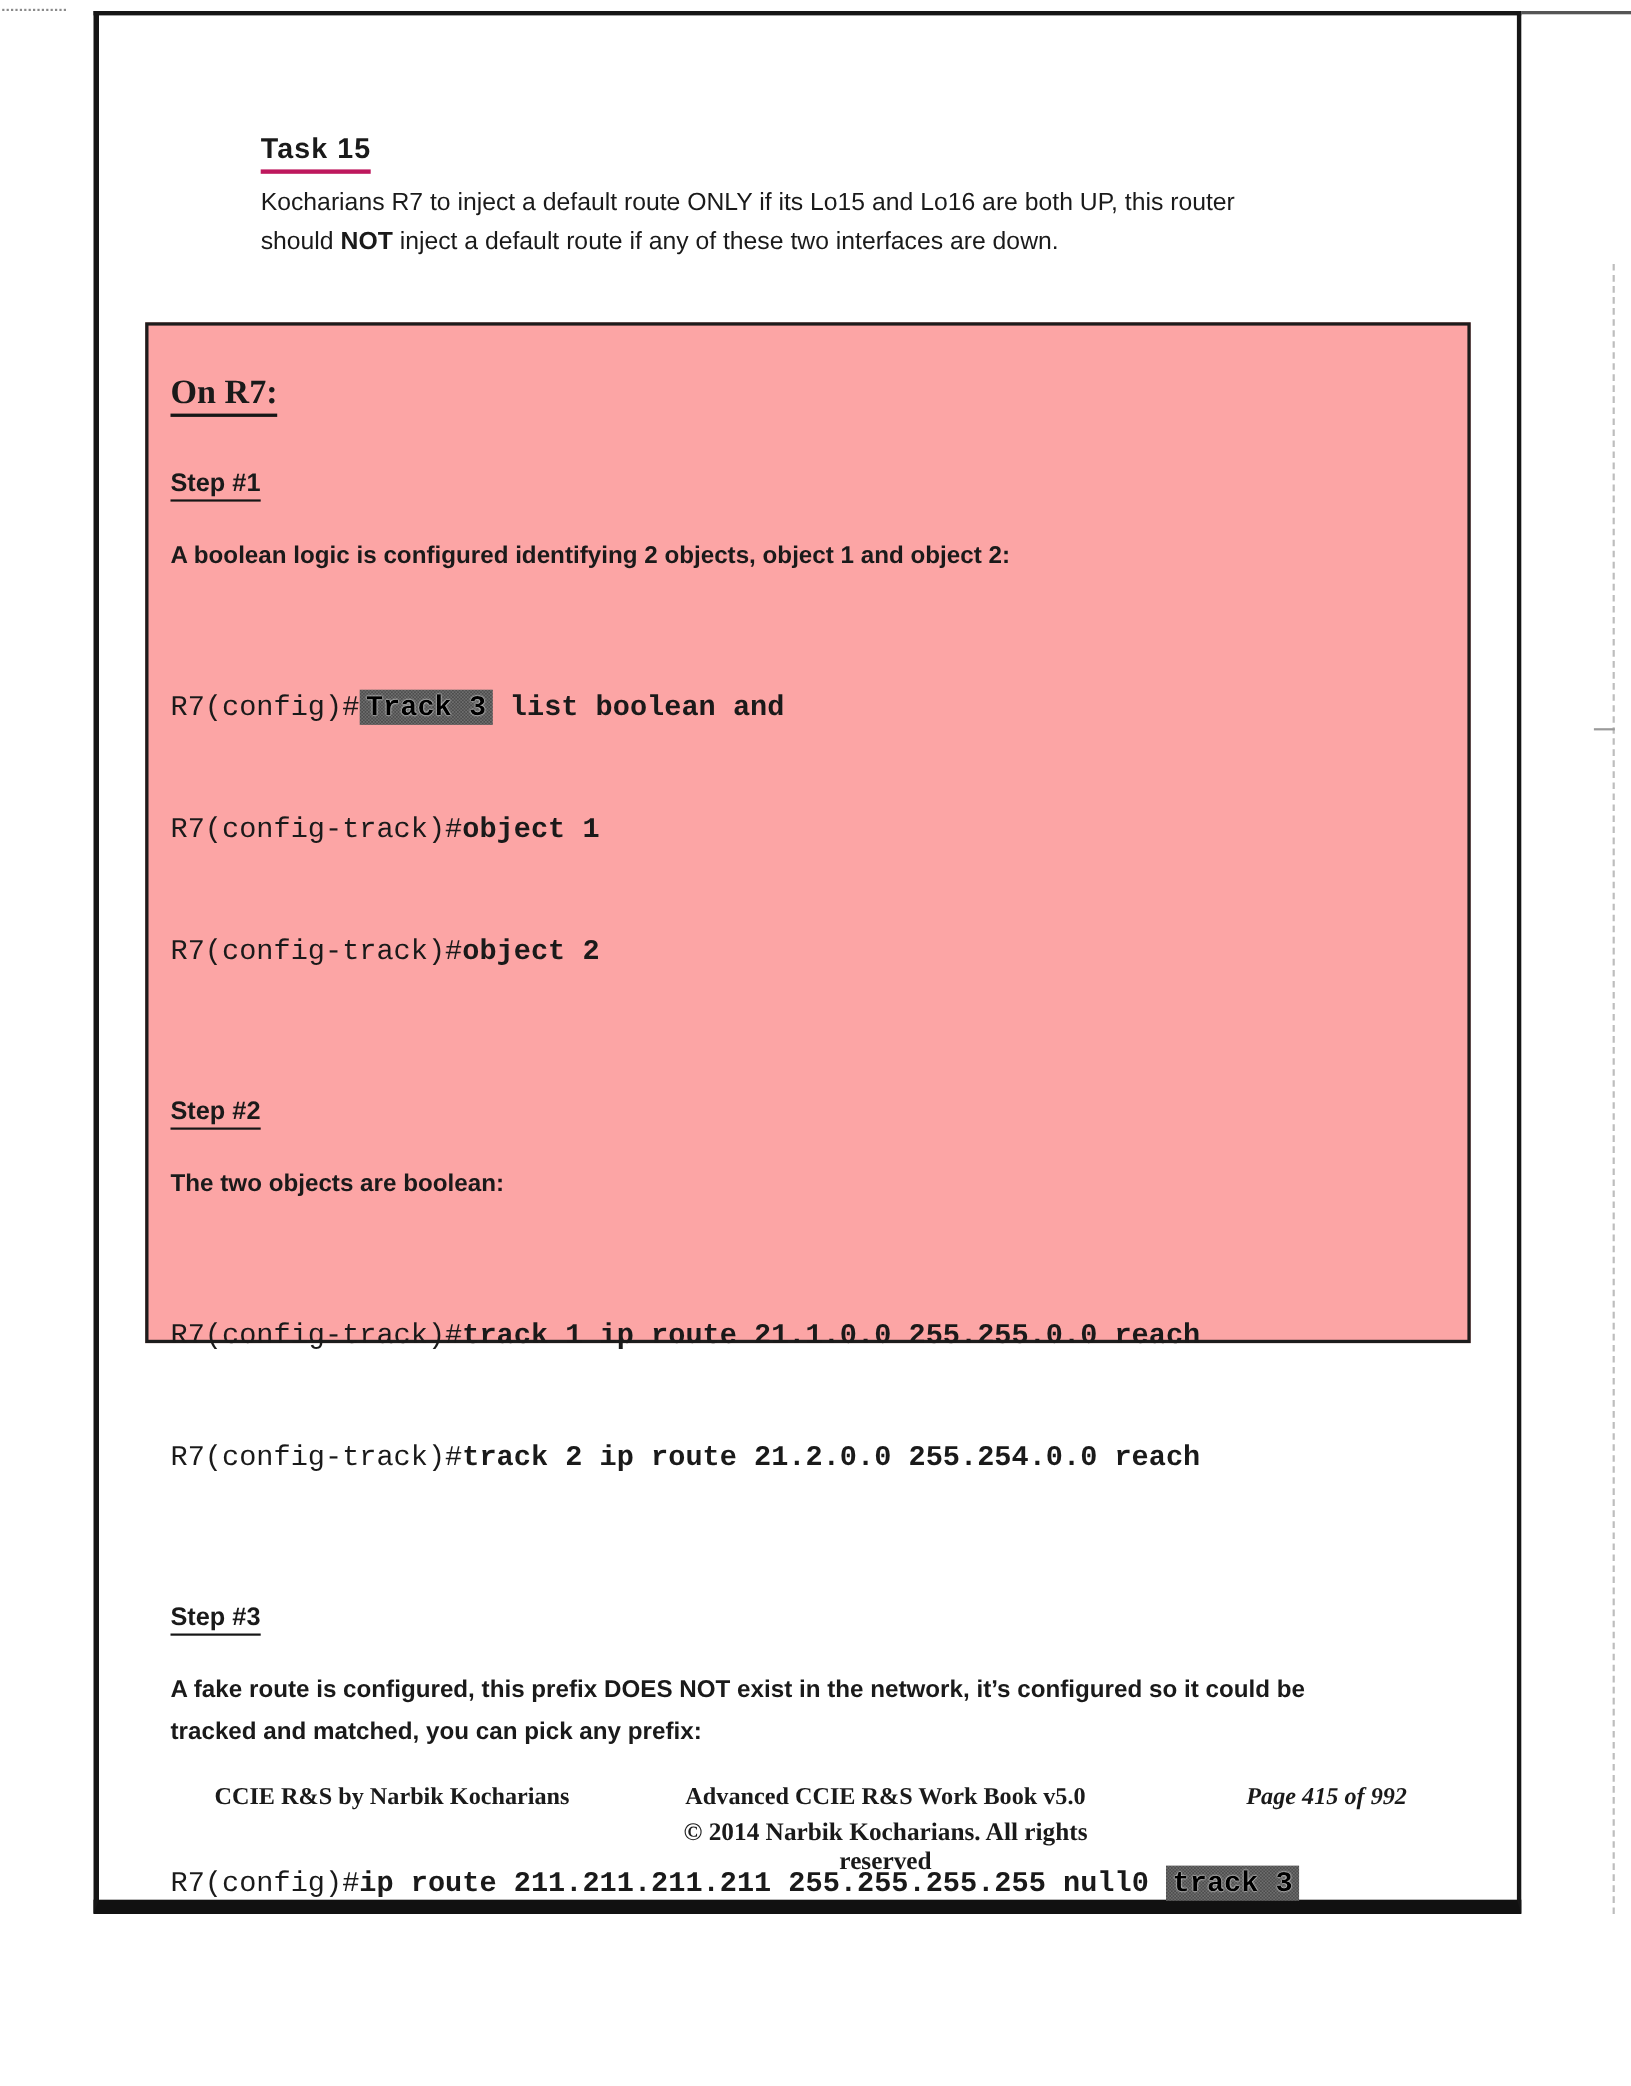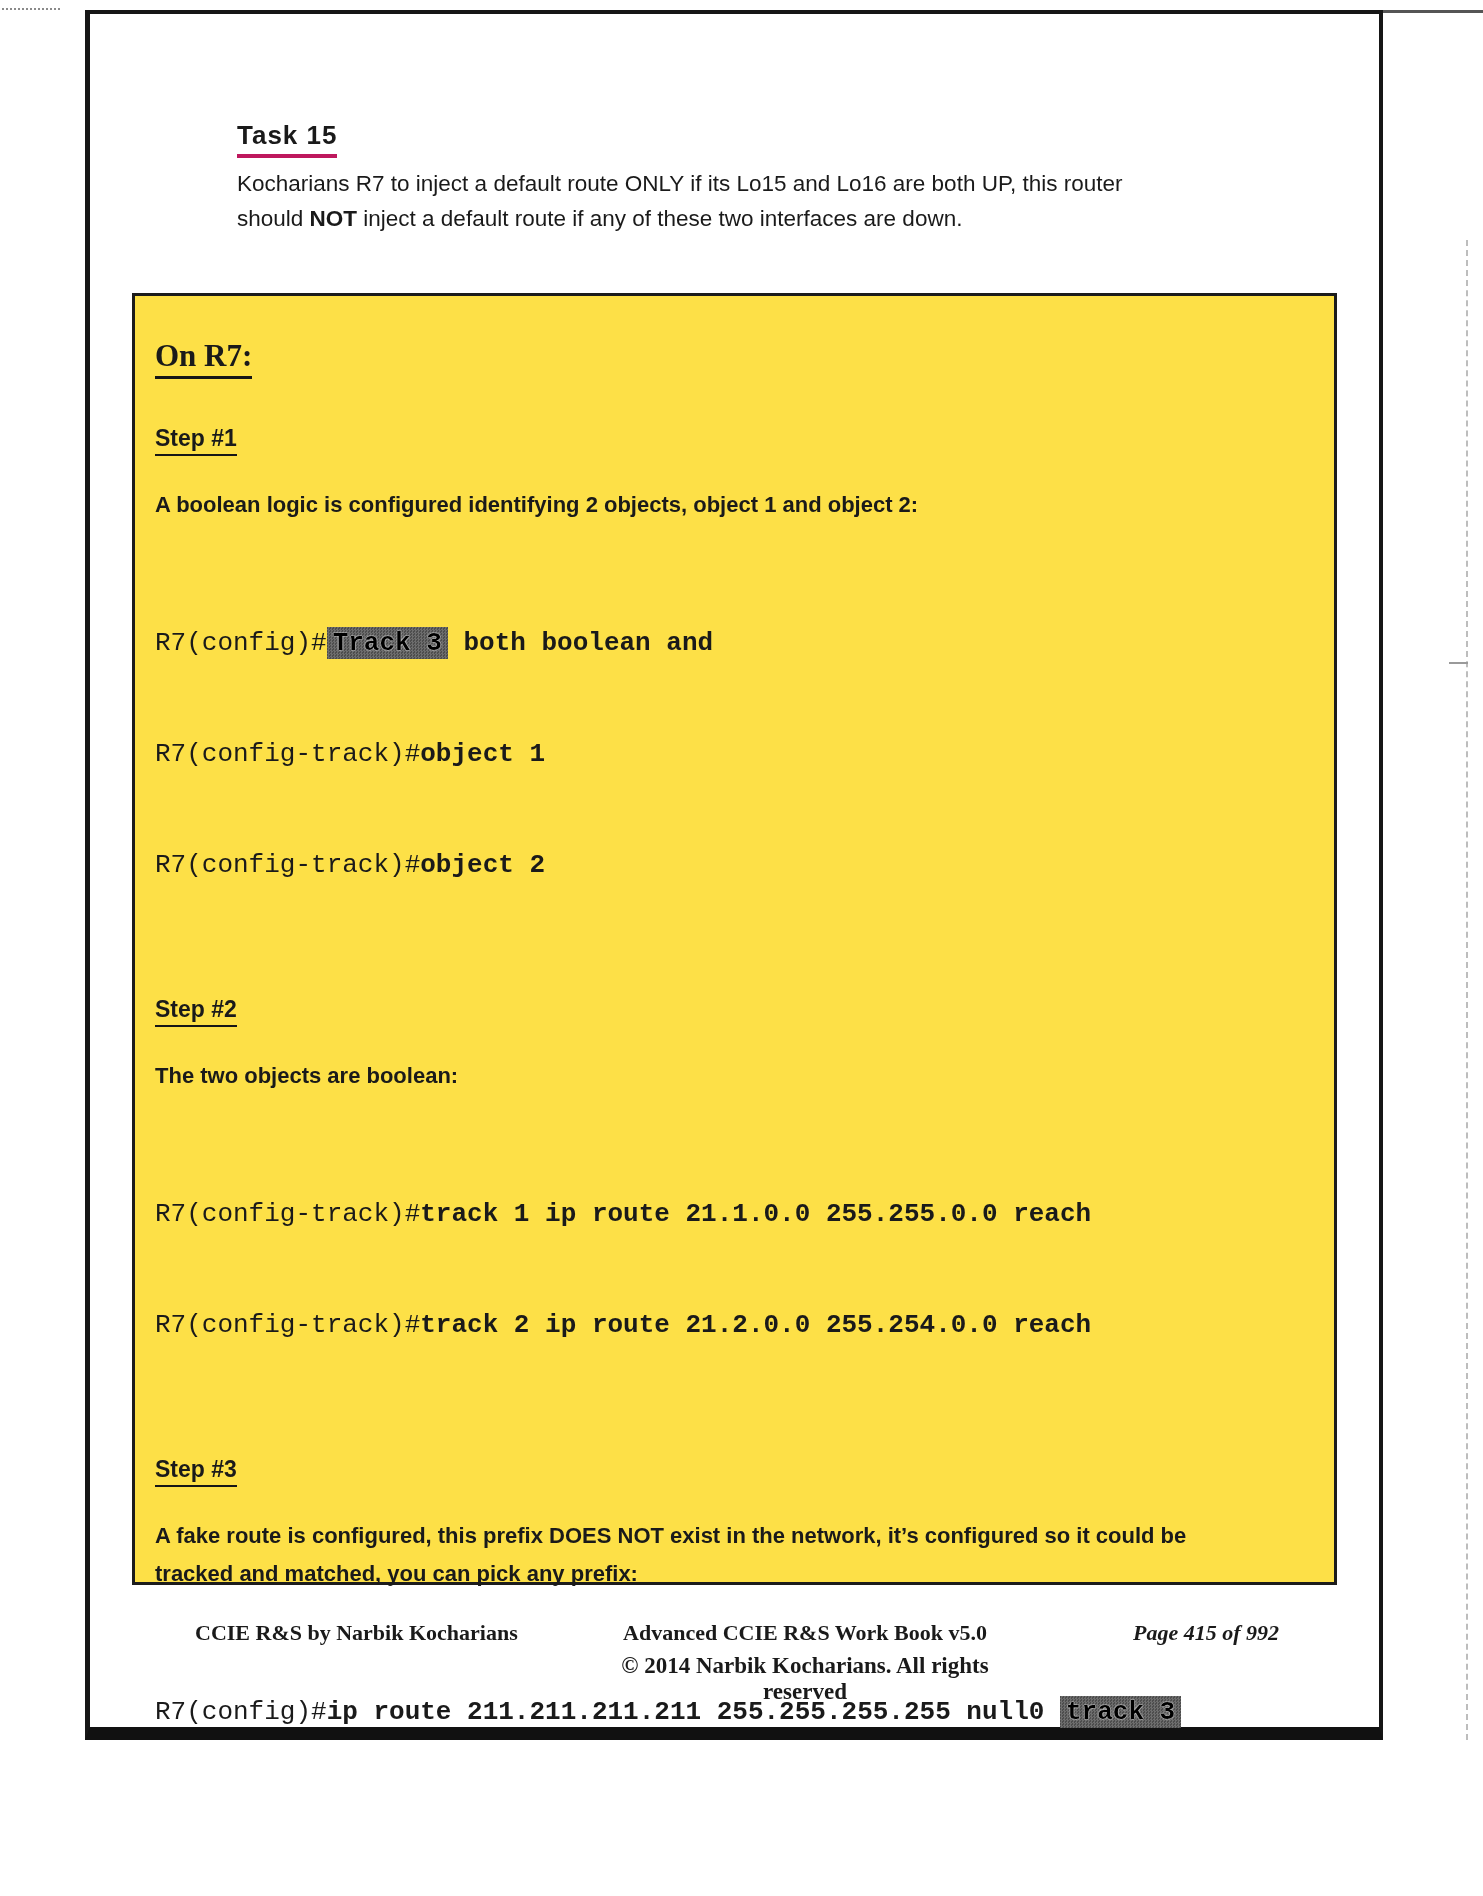--- a/index.html
+++ b/index.html
@@ -38,24 +38,24 @@
   }
   .task-intro {
     position:absolute; left:237px; top:166px; width:1010px;
     font-size:22.5px; line-height:35px; font-weight:400;
   }
   .task-intro b { font-weight:700; }
 
   
   .config-box {
     position:absolute; left:132px; top:293px;
-    width:1205px; height:1292px;
+    width:1205px; height:928px;
     border:3px solid #1c1c1c;
     padding:22px 26px 0 20px;
-    background:#fde047;
+    background:#fca5a5;
   }
   .box-heading {
     display:inline-block;
     font-family:"Liberation Serif", serif;
     font-size:31px; font-weight:700;
     border-bottom:3px solid #161616; padding-bottom:2px;
     margin-top:20px;
   }
   .step {
     display:inline-block;
@@ -114,21 +114,21 @@
   <span>should </span><b>NOT</b><span> inject a default route if any of these two interfaces are down.</span>
 </div>
 
 <div class="config-box">
 
   <div><span class="box-heading">On R7:</span></div>
 
   <div class="m-step-first"><span class="step">Step #1</span></div>
   <div class="desc m-desc">A boolean logic is configured identifying 2 objects, object 1 and object 2:</div>
   <div class="code m-code">
-    <div><span class="prompt">R7(config)#</span><span class="hl-dark">Track 3</span><span class="cmd"> both boolean and</span></div>
+    <div><span class="prompt">R7(config)#</span><span class="hl-dark">Track 3</span><span class="cmd"> list boolean and</span></div>
     <div><span class="prompt">R7(config-track)#</span><span class="cmd">object 1</span></div>
     <div><span class="prompt">R7(config-track)#</span><span class="cmd">object 2</span></div>
   </div>
 
   <div class="m-step"><span class="step">Step #2</span></div>
   <div class="desc m-desc">The two objects are boolean:</div>
   <div class="code m-code">
     <div><span class="prompt">R7(config-track)#</span><span class="cmd">track 1 ip route 21.1.0.0 255.255.0.0 reach</span></div>
     <div><span class="prompt">R7(config-track)#</span><span class="cmd">track 2 ip route 21.2.0.0 255.254.0.0 reach</span></div>
   </div>

